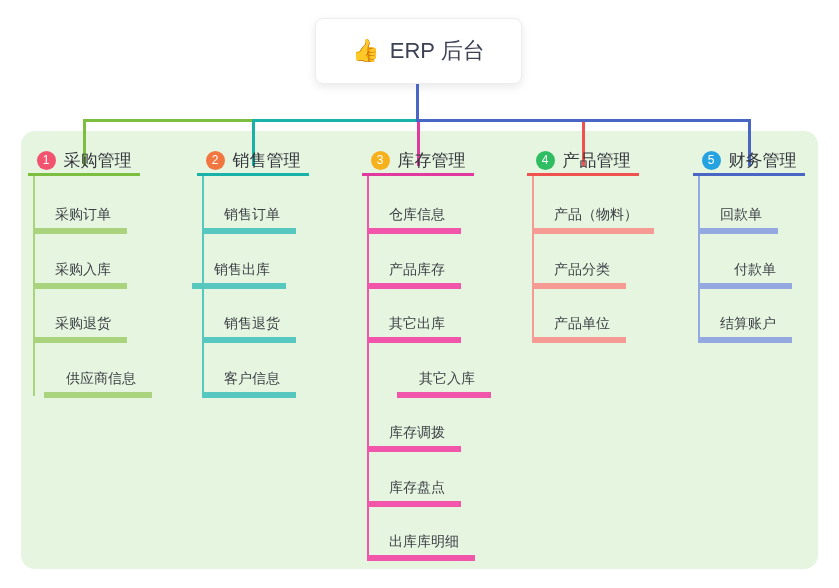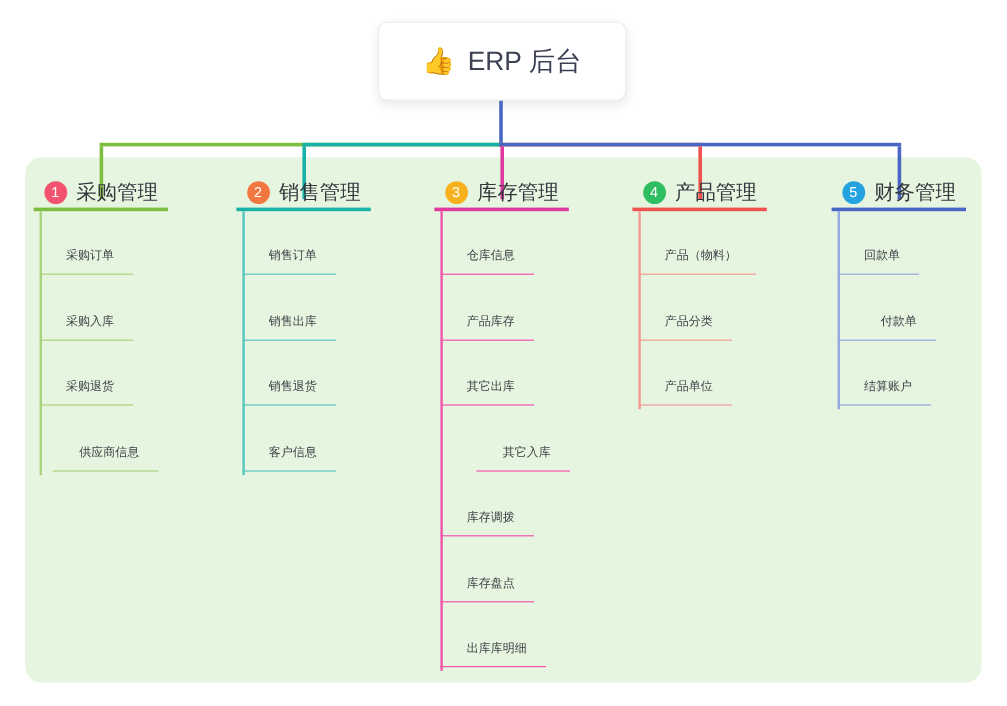--- a/index.html
+++ b/index.html
@@ -22,22 +22,22 @@
     font-size:17px;color:#33363d;white-space:nowrap;
   }
   .badge{
     width:19px;height:19px;border-radius:50%;flex:0 0 19px;
     display:flex;align-items:center;justify-content:center;
     color:#ffffff;font-size:12px;line-height:1;
   }
   .child-rail{position:absolute;width:2px;}
   .child-node{
     position:absolute;height:20px;box-sizing:content-box;
-    padding:0 16px 4px 22px;border-bottom:1px solid #a3a3a3;
-    font-size:10px;line-height:20px;color:#3c3f45;white-space:nowrap;cursor:pointer;
+    padding:0 16px 4px 22px;border-bottom:6px solid #a3a3a3;
+    font-size:14px;line-height:20px;color:#3c3f45;white-space:nowrap;cursor:pointer;
   }
 </style>
 </head>
 <body>
 
 <div class="stage">
   <div class="panel" id="panel" style="background: rgb(230, 245, 224);"></div>
 
   <div class="root-node">
     <span class="emoji">👍</span>
@@ -65,21 +65,21 @@
       <div class="child-node" style="left: 33px; top: 204px; border-bottom-color: rgb(169, 212, 125);">采购订单</div>
       <div class="child-node" style="left: 33px; top: 259px; border-bottom-color: rgb(169, 212, 125);">采购入库</div>
       <div class="child-node" style="left: 33px; top: 313px; border-bottom-color: rgb(169, 212, 125);">采购退货</div>
       <div class="child-node" style="left: 44px; top: 368px; border-bottom-color: rgb(169, 212, 125);">供应商信息</div>
       <div class="branch-title" style="left: 197px; top: 147px; border-bottom-color: rgb(24, 178, 169);">
         <div class="badge" style="background: rgb(242, 118, 63);">2</div>
         <span>销售管理</span>
       </div>
       <div class="child-rail" style="left: 202px; top: 176px; height: 220px; background: rgb(87, 200, 192);"></div>
       <div class="child-node" style="left: 202px; top: 204px; border-bottom-color: rgb(87, 200, 192);">销售订单</div>
-      <div class="child-node" style="left: 202px; top: 259px; border-bottom-color: rgb(87, 200, 192);">销售出库</div>
+      <div class="child-node" style="left: 192px; top: 259px; border-bottom-color: rgb(87, 200, 192);">销售出库</div>
       <div class="child-node" style="left: 202px; top: 313px; border-bottom-color: rgb(87, 200, 192);">销售退货</div>
       <div class="child-node" style="left: 202px; top: 368px; border-bottom-color: rgb(87, 200, 192);">客户信息</div>
       <div class="branch-title" style="left: 362px; top: 147px; border-bottom-color: rgb(224, 58, 158);">
         <div class="badge" style="background: rgb(247, 177, 28);">3</div>
         <span>库存管理</span>
       </div>
       <div class="child-rail" style="left: 367px; top: 176px; height: 383px; background: rgb(241, 86, 171);"></div>
       <div class="child-node" style="left: 367px; top: 204px; border-bottom-color: rgb(241, 86, 171);">仓库信息</div>
       <div class="child-node" style="left: 367px; top: 259px; border-bottom-color: rgb(241, 86, 171);">产品库存</div>
       <div class="child-node" style="left: 367px; top: 313px; border-bottom-color: rgb(241, 86, 171);">其它出库</div>

